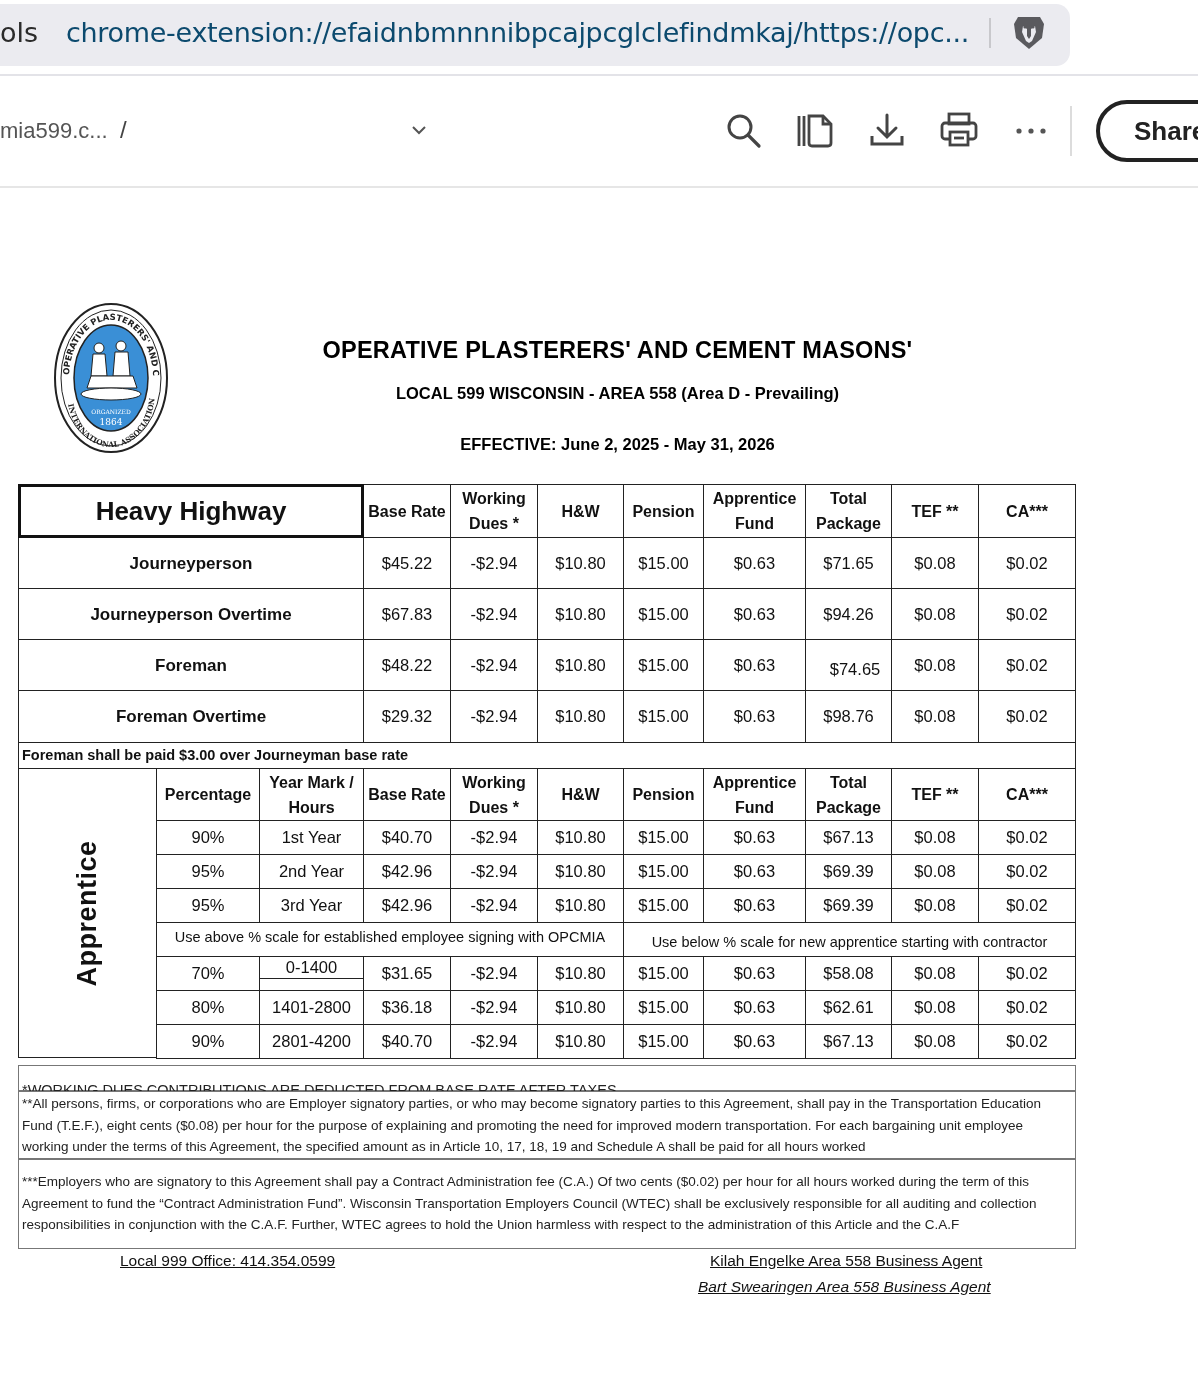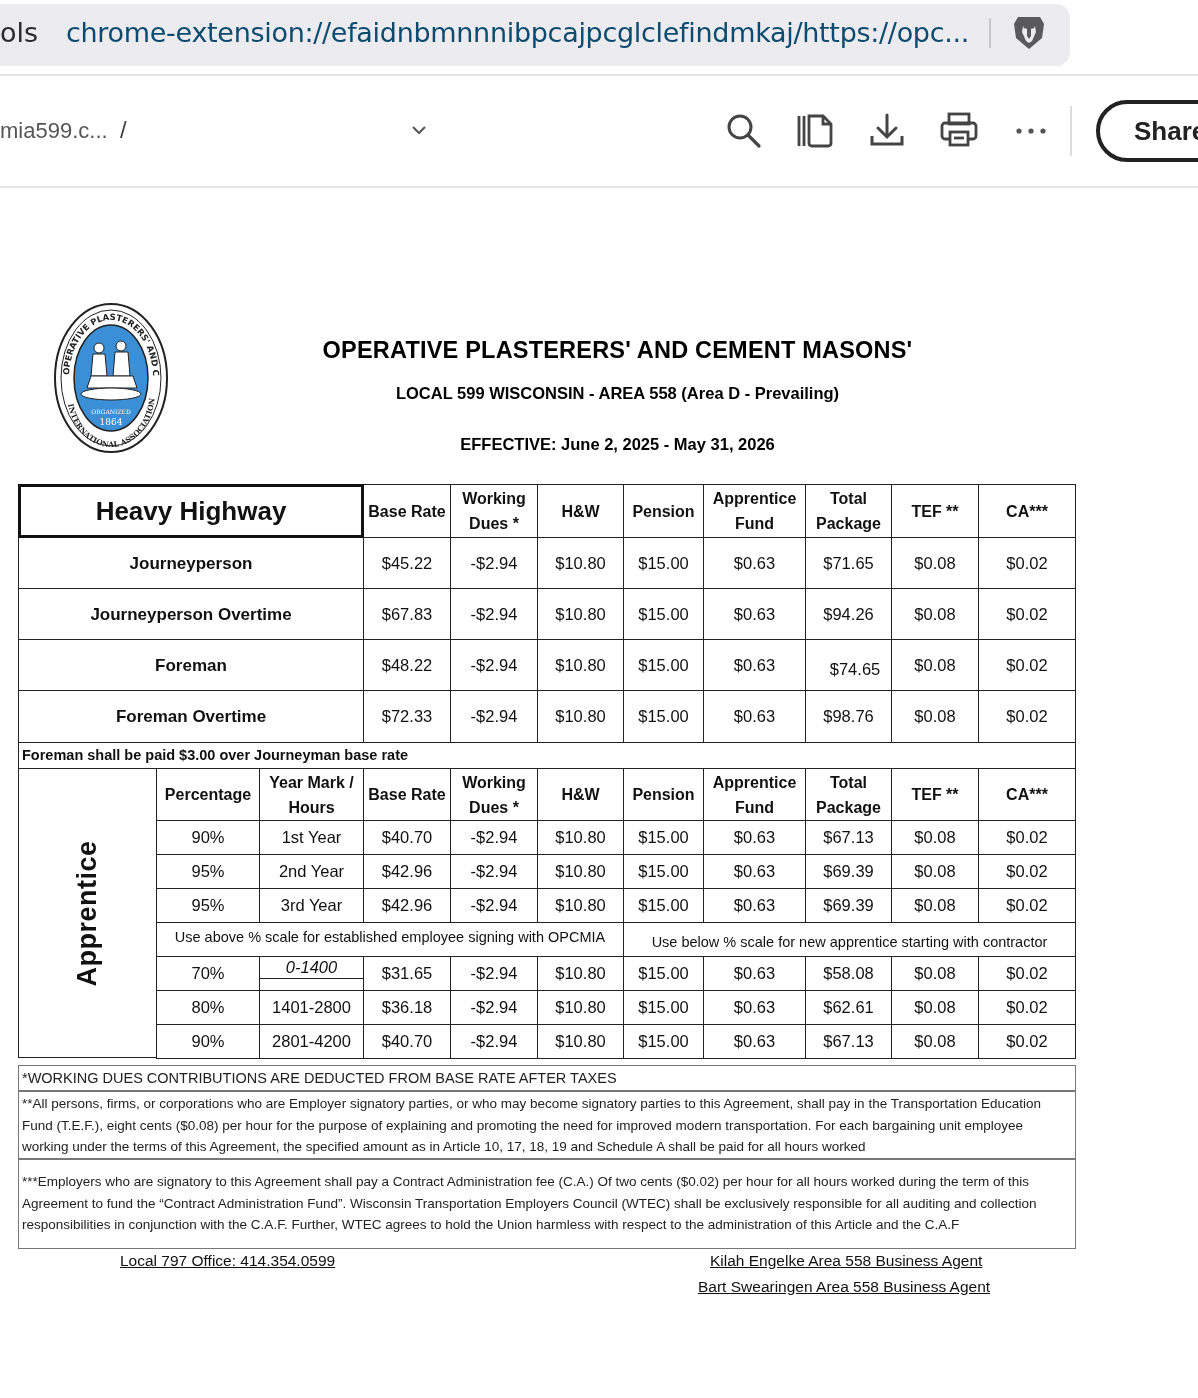--- a/index.html
+++ b/index.html
@@ -36,21 +36,21 @@
   .rowlabel { font-weight: bold; font-size: 17px; }
   .hh-title { font-weight: bold; font-size: 26px; border: 3.5px solid #111; z-index: 2; }
   .note-row { justify-content: flex-start; padding-left: 3px; font-weight: bold; font-size: 14.5px; }
   .scale-note { font-size: 14.5px; }
   .scale-note.left { align-items: flex-start; padding-top: 2px; }
   .scale-note.right { align-items: flex-end; padding-bottom: 1px; }
   .app-label { font-weight: bold; font-size: 27px; }
   .app-label span { display: inline-block; transform: rotate(-90deg); white-space: nowrap; letter-spacing: 0.5px; }
 
   .fn { position: absolute; left: 18px; width: 1058px; border: 1px solid #777; font-size: 13.5px; color: #222; line-height: 21.5px; padding: 1px 3px; background: #fff; }
-  .fn1 { top: 1065px; height: 26px; font-size: 14.5px; padding-top: 2px; }
+  .fn1 { top: 1065px; height: 26px; font-size: 14.5px; padding-top: 14px; }
   .fn2 { top: 1091px; height: 68px; }
   .fn3 { top: 1159px; height: 90px; padding-top: 11px; }
 
   .contact { position: absolute; font-size: 15.5px; color: #111; text-decoration: underline; white-space: nowrap; }
 </style>
 </head>
 <body>
 
 <div class="addrbar">
   <div class="addr-pill">
@@ -206,21 +206,21 @@
       <div class="cell" style="left:537px;top:639px;width:87px;height:52px;">$10.80</div>
       <div class="cell" style="left:623px;top:639px;width:81px;height:52px;">$15.00</div>
       <div class="cell" style="left:703px;top:639px;width:103px;height:52px;">$0.63</div>
       <div class="cell" style="left:805px;top:639px;width:87px;height:60px;padding-left:13px;">$74.65</div>
       <div class="cell" style="left:891px;top:639px;width:88px;height:52px;">$0.08</div>
       <div class="cell" style="left:978px;top:639px;width:98px;height:52px;">$0.02</div>
     </div>
 
     <div>
       <div class="cell rowlabel" style="left:18px;top:690px;width:346px;height:53px;">Foreman Overtime</div>
-      <div class="cell" style="left:363px;top:690px;width:88px;height:53px;">$72.33</div>
+      <div class="cell" style="left:363px;top:690px;width:88px;height:53px;">$29.32</div>
       <div class="cell" style="left:450px;top:690px;width:88px;height:53px;">-$2.94</div>
       <div class="cell" style="left:537px;top:690px;width:87px;height:53px;">$10.80</div>
       <div class="cell" style="left:623px;top:690px;width:81px;height:53px;">$15.00</div>
       <div class="cell" style="left:703px;top:690px;width:103px;height:53px;">$0.63</div>
       <div class="cell" style="left:805px;top:690px;width:87px;height:53px;">$98.76</div>
       <div class="cell" style="left:891px;top:690px;width:88px;height:53px;">$0.08</div>
       <div class="cell" style="left:978px;top:690px;width:98px;height:53px;">$0.02</div>
     </div>
 
     <div class="cell note-row" style="left:18px;top:742px;width:1058px;height:27px;">Foreman shall be paid $3.00 over Journeyman base rate</div>
@@ -301,21 +301,21 @@
       <div class="cell" style="left:805px;top:888px;width:87px;height:35px;">$69.39</div>
       <div class="cell" style="left:891px;top:888px;width:88px;height:35px;">$0.08</div>
       <div class="cell" style="left:978px;top:888px;width:98px;height:35px;">$0.02</div>
     </div>
 
     <div class="cell scale-note left" style="left:156px;top:922px;width:468px;height:35px;">Use above % scale for established employee signing with OPCMIA</div>
     <div class="cell scale-note right" style="left:623px;top:922px;width:453px;height:35px;">Use below % scale for new apprentice starting with contractor</div>
 
     <div>
       <div class="cell" style="left:156px;top:956px;width:104px;height:35px;">70%</div>
-      <div class="cell" style="left:259px;top:956px;width:105px;height:23px;font-style:italic;">0-1400</div>
+      <div class="cell" style="left:259px;top:956px;width:105px;height:23px;">0-1400</div>
       <div class="cell" style="left:363px;top:956px;width:88px;height:35px;">$31.65</div>
       <div class="cell" style="left:450px;top:956px;width:88px;height:35px;">-$2.94</div>
       <div class="cell" style="left:537px;top:956px;width:87px;height:35px;">$10.80</div>
       <div class="cell" style="left:623px;top:956px;width:81px;height:35px;">$15.00</div>
       <div class="cell" style="left:703px;top:956px;width:103px;height:35px;">$0.63</div>
       <div class="cell" style="left:805px;top:956px;width:87px;height:35px;">$58.08</div>
       <div class="cell" style="left:891px;top:956px;width:88px;height:35px;">$0.08</div>
       <div class="cell" style="left:978px;top:956px;width:98px;height:35px;">$0.02</div>
     </div>
     <div>
@@ -341,16 +341,16 @@
       <div class="cell" style="left:805px;top:1024px;width:87px;height:35px;">$67.13</div>
       <div class="cell" style="left:891px;top:1024px;width:88px;height:35px;">$0.08</div>
       <div class="cell" style="left:978px;top:1024px;width:98px;height:35px;">$0.02</div>
     </div>
   </div>
 
   <div class="fn fn1">*WORKING DUES CONTRIBUTIONS ARE DEDUCTED FROM BASE RATE AFTER TAXES</div>
   <div class="fn fn2">**All persons, firms, or corporations who are Employer signatory parties, or who may become signatory parties to this Agreement, shall pay in the Transportation Education Fund (T.E.F.), eight cents ($0.08) per hour for the purpose of explaining and promoting the need for improved modern transportation.  For each bargaining unit employee working under the terms of this Agreement, the specified amount as in Article 10, 17, 18, 19 and Schedule A shall be paid for all hours worked</div>
   <div class="fn fn3">***Employers who are signatory to this Agreement shall pay a Contract Administration fee (C.A.) Of two cents ($0.02) per hour for all hours worked during the term of this Agreement to fund the “Contract Administration Fund”. Wisconsin Transportation Employers Council (WTEC) shall be exclusively responsible for all auditing and collection responsibilities in conjunction with the C.A.F.  Further, WTEC agrees to hold the Union harmless with respect to the administration of this Article and the C.A.F</div>
 
-  <div class="contact" style="left:120px;top:1252px;">Local 797 Office: 414.354.0599</div>
+  <div class="contact" style="left:120px;top:1252px;">Local 999 Office: 414.354.0599</div>
   <div class="contact" style="left:710px;top:1252px;">Kilah Engelke Area 558 Business Agent</div>
-  <div class="contact" style="left:698px;top:1278px;">Bart Swearingen Area 558 Business Agent</div>
+  <div class="contact" style="left:698px;top:1278px;font-style:italic;">Bart Swearingen Area 558 Business Agent</div>
 </div>
 
 </body></html>

